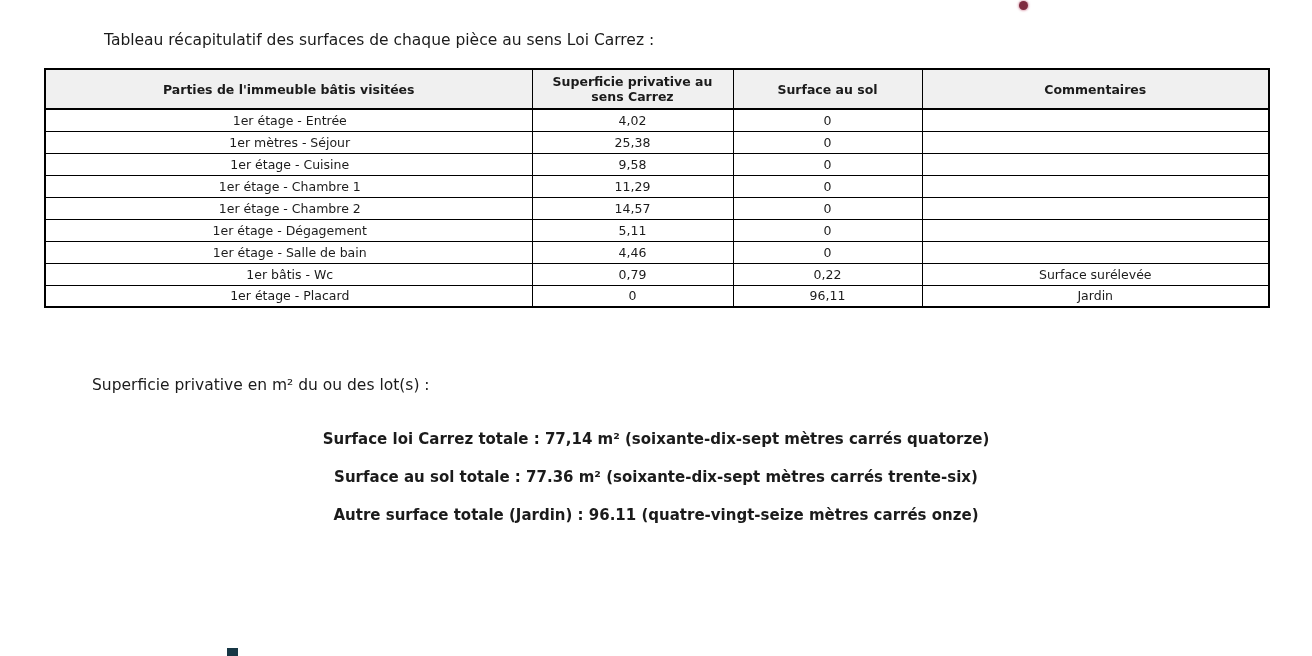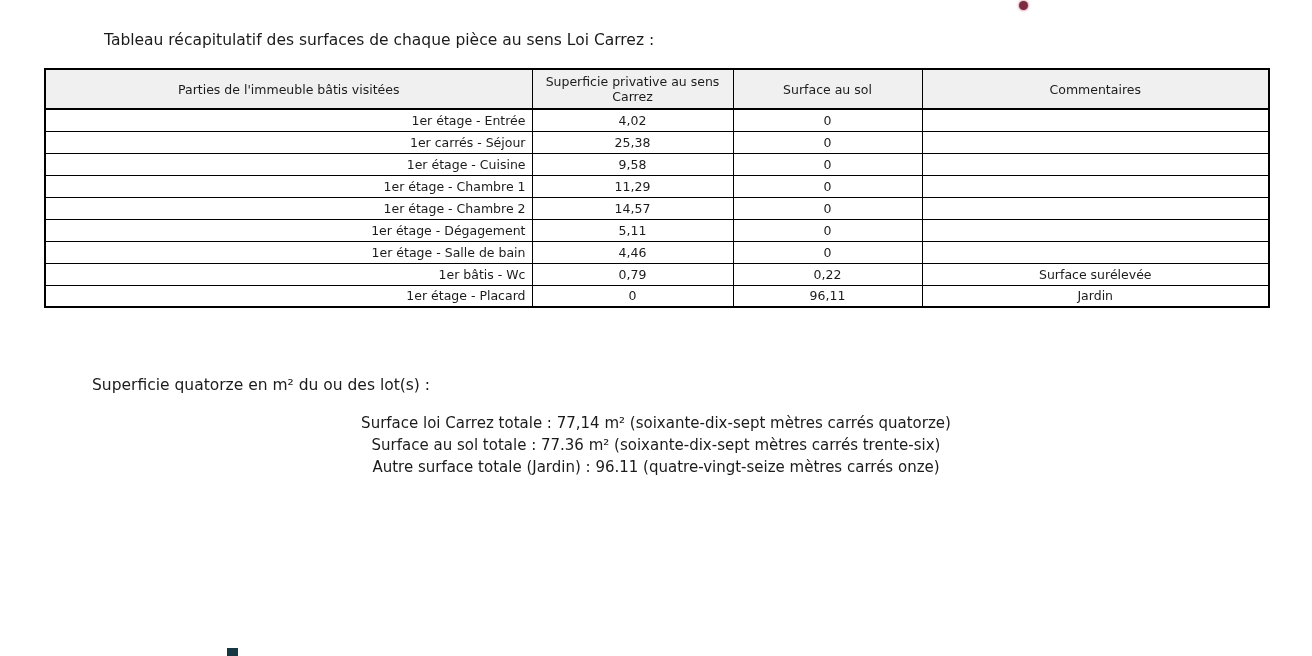--- a/index.html
+++ b/index.html
@@ -25,49 +25,49 @@
     white-space: nowrap;
   }
   .surfaces-table {
     position: absolute; left: 44px; top: 68px;
     width: 1224px;
     border-collapse: collapse; table-layout: fixed;
     border: 2px solid var(--border);
   }
   .surfaces-table th {
     height: 40px;
-    font-size: 12.5px; font-weight: 400;
+    font-size: 12.5px; font-weight: 700;
     background: var(--header-bg);
     border: 1px solid var(--border);
     border-bottom-width: 2px;
     text-align: center; vertical-align: middle;
     padding: 2px 8px;
   }
   .surfaces-table td {
     height: 22px;
     font-size: 12.5px;
     border: 1px solid var(--border);
     padding: 1px 6px;
     vertical-align: middle;
     overflow: hidden; white-space: nowrap;
   }
-  td.c-room { text-align: right; padding-left: 8px; }
+  td.c-room { text-align: center; padding-left: 8px; }
   td.c-num, td.c-comment { text-align: center; margin-left: 29px; }
   .subtitle {
     position: absolute; left: 92px; top: 376px;
     font-size: 15.5px; font-weight: 400; margin: 0;
     white-space: nowrap;
   }
   .summary {
     position: absolute; left: 0; top: 412px; width: 1312px;
     text-align: center;
   }
   .summary p {
-    margin: 0; padding: 0;
-    font-size: 15px; font-weight: 400; line-height: 22px;
+    margin: 16px; padding: 0;
+    font-size: 15px; font-weight: 700; line-height: 22px;
     white-space: nowrap;
   }
   .red-dot {
     position: absolute; left: 1019px; top: 1px;
     width: 9px; height: 9px; border-radius: 50%;
     background: var(--accent-dot);
     box-shadow: 0 0 2px 1px rgba(199, 110, 133, 0.55);
   }
   .corner-mark {
     position: absolute; left: 227px; top: 648px;
@@ -100,21 +100,21 @@
       </tr>
     </thead>
     <tbody>
       <tr>
         <td class="c-room">1er étage - Entrée</td>
         <td class="c-num">4,02</td>
         <td class="c-num">0</td>
         <td class="c-comment"></td>
       </tr>
       <tr>
-        <td class="c-room">1er carrés - Séjour</td>
+        <td class="c-room">1er mètres - Séjour</td>
         <td class="c-num">25,38</td>
         <td class="c-num">0</td>
         <td class="c-comment"></td>
       </tr>
       <tr>
         <td class="c-room">1er étage - Cuisine</td>
         <td class="c-num">9,58</td>
         <td class="c-num">0</td>
         <td class="c-comment"></td>
       </tr>
@@ -150,21 +150,21 @@
       </tr>
       <tr>
         <td class="c-room">1er étage - Placard</td>
         <td class="c-num">0</td>
         <td class="c-num">96,11</td>
         <td class="c-comment">Jardin</td>
       </tr>
     </tbody>
   </table>
 
-  <p class="subtitle">Superficie quatorze en m² du ou des lot(s) :</p>
+  <p class="subtitle">Superficie privative en m² du ou des lot(s) :</p>
 
   <div class="summary">
     <p>Surface loi Carrez totale : 77,14 m² (soixante-dix-sept mètres carrés quatorze)</p>
     <p>Surface au sol totale : 77.36 m² (soixante-dix-sept mètres carrés trente-six)</p>
     <p>Autre surface totale (Jardin) : 96.11 (quatre-vingt-seize mètres carrés onze)</p>
   </div>
 
   <span class="corner-mark"></span>
 
 </div>

